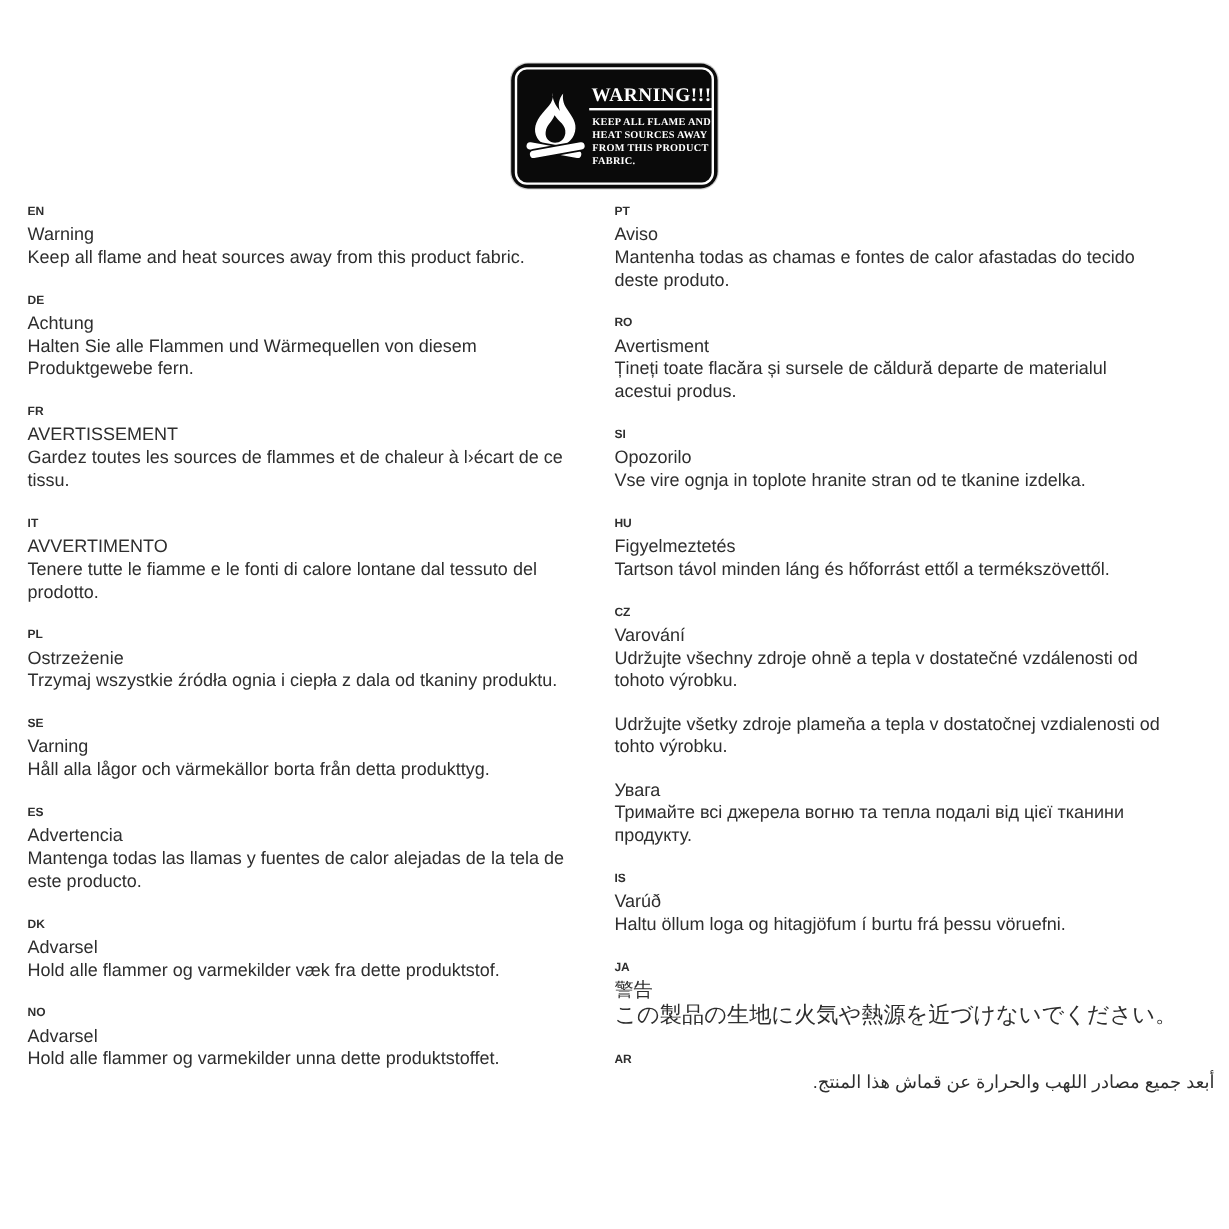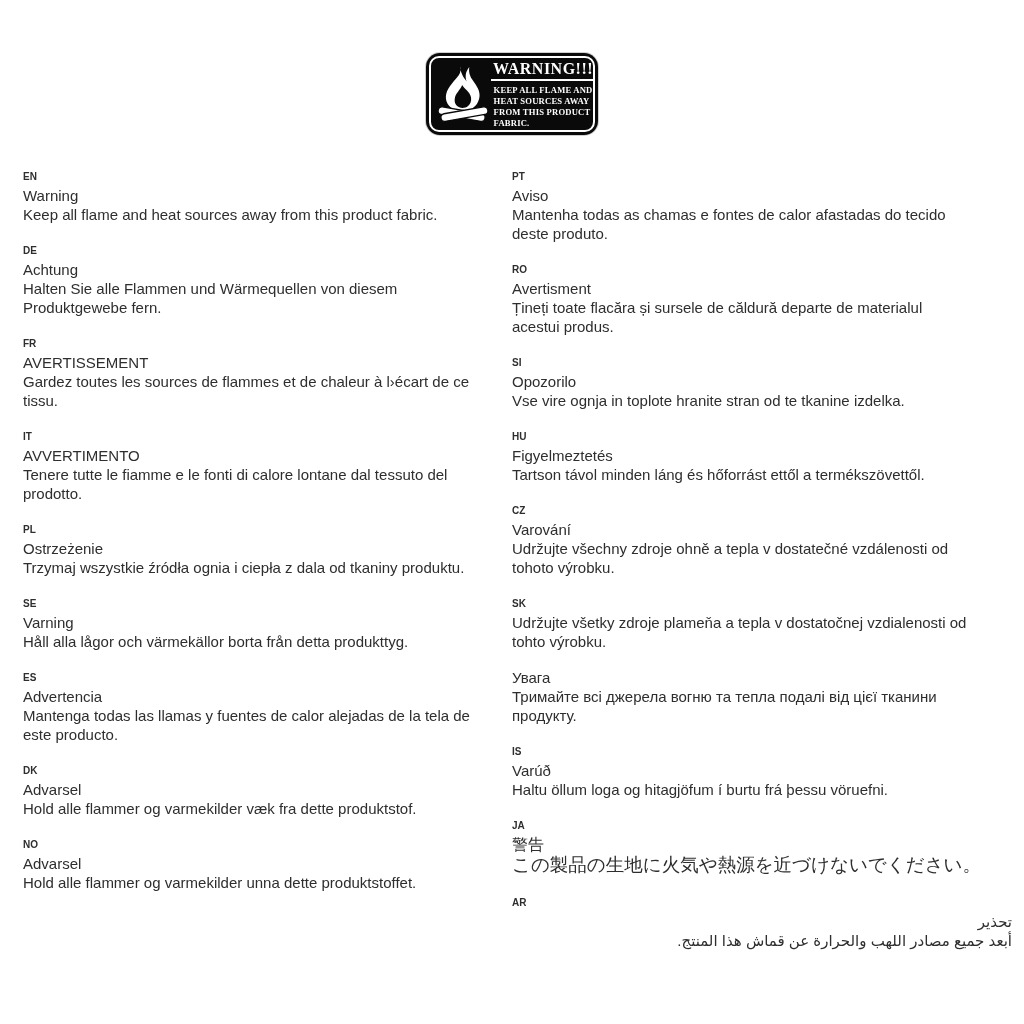--- a/index.html
+++ b/index.html
@@ -11,21 +11,21 @@
     overflow: hidden;
   }
 
   
   .badge {
     position: absolute;
     top: 53px;
     left: 50%;
     transform: translateX(-50%);
     width: 172px;
-    height: 82px;
+    height: 104px;
     background: #0a0a0a;
     border-radius: 14px;
     padding: 3px;
     box-shadow: 0 0 0 1px #cfcfcf;
   }
   .badge-inner {
     width: 100%;
     height: 100%;
     border: 2px solid #ffffff;
     border-radius: 10px;
@@ -190,39 +190,37 @@
       <div class="title">Figyelmeztetés</div>
       <div class="body">Tartson távol minden láng és hőforrást ettől a termékszövettől.</div>
     </div>
     <div class="section">
       <div class="code">CZ</div>
       <div class="title">Varování</div>
       <div class="body">Udržujte všechny zdroje ohně a tepla v dostatečné vzdálenosti od
 tohoto výrobku.</div>
     </div>
     <div class="section">
-      <div class="code">SK</div>
       <div class="body">Udržujte všetky zdroje plameňa a tepla v dostatočnej vzdialenosti od
 tohto výrobku.</div>
     </div>
     <div class="section">
       <div class="title">Увага</div>
       <div class="body">Тримайте всі джерела вогню та тепла подалі від цієї тканини
 продукту.</div>
     </div>
     <div class="section">
       <div class="code">IS</div>
       <div class="title">Varúð</div>
       <div class="body">Haltu öllum loga og hitagjöfum í burtu frá þessu vöruefni.</div>
     </div>
     <div class="section ja">
       <div class="code">JA</div>
       <div class="title">警告</div>
       <div class="body">この製品の生地に火気や熱源を近づけないでください。</div>
     </div>
     <div class="section rtl">
       <div class="code">AR</div>
-      <div class="title" dir="rtl">تحذير</div>
       <div class="body" dir="rtl">أبعد جميع مصادر اللهب والحرارة عن قماش هذا المنتج.</div>
     </div>
   </div>
 
 </div>
 
 </body></html>

